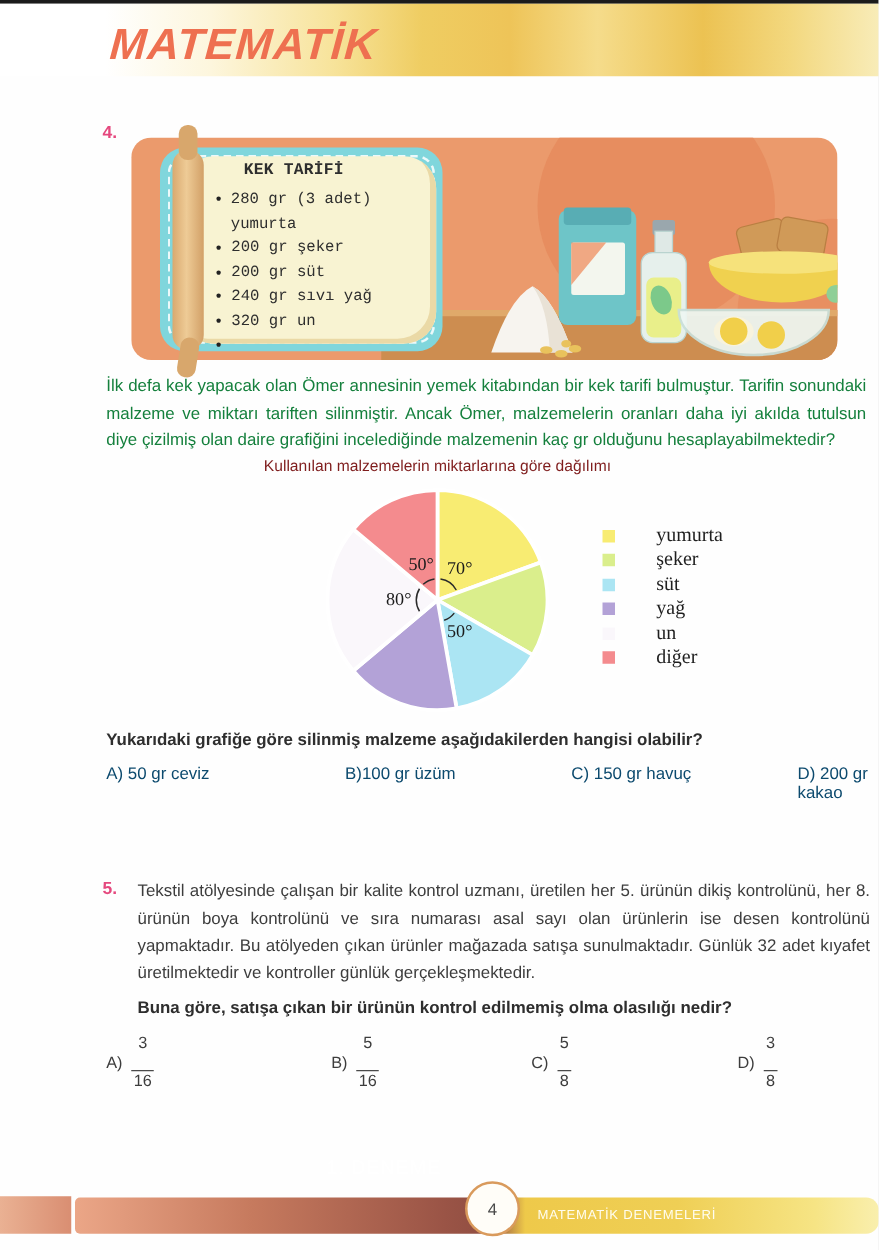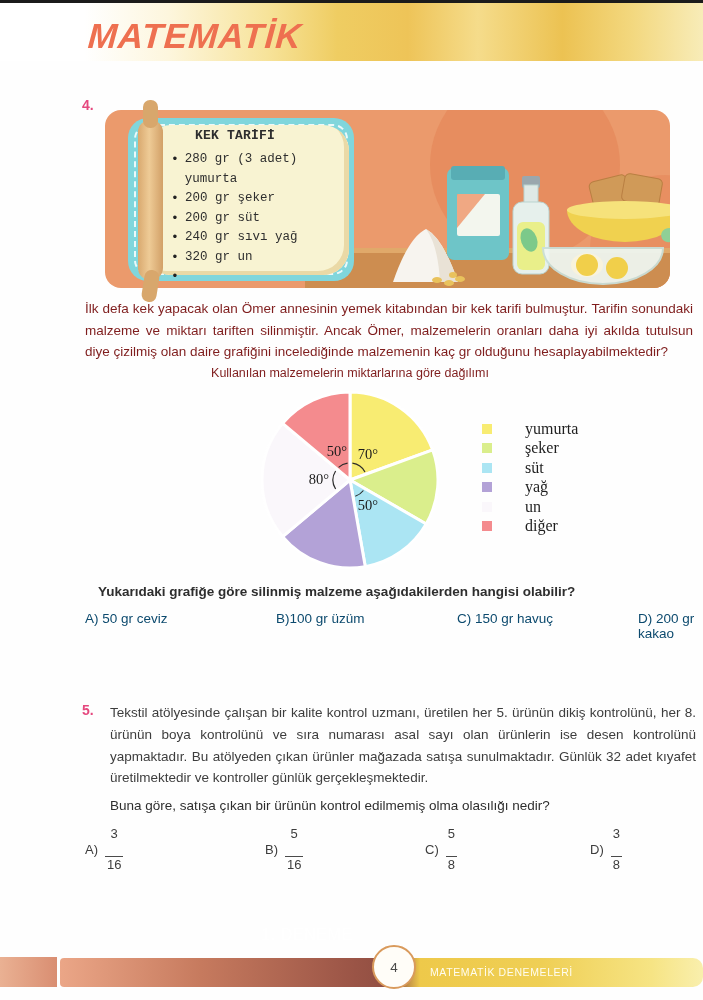--- a/index.html
+++ b/index.html
@@ -29,42 +29,42 @@
   .pin-handle-top { position:absolute; left:38px; top:-10px; width:15px; height:28px; border-radius:7px; background:#d8a76c; }
   .pin-handle-bot { position:absolute; left:38px; top:160px; width:15px; height:32px; border-radius:7px; background:#d8a76c; transform:rotate(9deg); }
   .recipe-text { position:absolute; left:66px; top:18px; width:182px; color:#2e2e2e; }
   .recipe-title { font-weight:bold; font-size:13px; margin-left:24px; letter-spacing:.2px; }
   .recipe-list { list-style:none; margin-top:7px; }
   .recipe-list li { display:flex; font-size:12.5px; line-height:19.5px; }
   .recipe-list .blt { width:14px; color:#222; font-size:13px; }
 
   
   .para4 { position:absolute; left:85px; top:298px; width:608px; font-size:13.5px; line-height:21.5px;
-    color:#7f1d1d; text-align:justify; }
+    color:#15803d; text-align:justify; }
 
   
   .chart-title { position:absolute; left:105px; top:366px; width:490px; text-align:center;
     font-size:12.5px; color:#7f1d1d; }
   .pie-wrap { position:absolute; left:250px; top:380px; width:200px; height:200px; }
   .angle-label { font-family:"Liberation Serif", serif; font-size:14.5px; fill:#1b1b1b; text-anchor:middle; dominant-baseline:middle; }
   .legend { position:absolute; left:482px; top:419px; }
   .legend-row { display:flex; align-items:center; height:19.5px;gap:24px; }
   .swatch { width:10px; height:10px; margin-right:9px; }
   .legend-label { font-family:"Liberation Serif", serif; font-size:16px; color:#1f1f1f; }
 
-  .q4-question { position:absolute; left:98px; top:584px; font-size:13.5px; font-weight:bold; color:#2e2e2e; }
+  .q4-question { position:absolute; left:85px; top:584px; font-size:13.5px; font-weight:bold; color:#2e2e2e; }
   .q4-options { position:absolute; left:85px; top:611px; width:612px; display:grid;
     grid-template-columns:175px 165px 165px 1fr; font-size:13.5px; color:#0c4a6e;gap:16px; }
 
   
   .q5 { position:absolute; left:82px; top:702px; width:614px; }
   .q5-row { display:flex; }
   .q5-row .num { width:28px; color:#e5487e; font-weight:bold; font-size:14px; flex:none; }
   .q5-para { font-size:13.5px; line-height:21.8px; color:#3d3d3d; text-align:justify; }
-  .q5-question { margin:9px 0 0 28px; font-size:13.5px; font-weight:normal; color:#2e2e2e; }
+  .q5-question { margin:9px 0 0 28px; font-size:13.5px; font-weight:bold; color:#2e2e2e; }
   .q5-options { margin:13px 0 0 3px; display:grid; grid-template-columns:180px 160px 165px 1fr;
     font-size:13px; color:#3d3d3d; }
   .frac-opt { display:flex; align-items:center; gap:7px; }
   .frac { display:inline-flex; flex-direction:column; align-items:center; line-height:15px; }
   .frac .den { border-top:1.3px solid #4a4a4a; padding:0 2px;margin-top:15px; }
   .frac .num { padding:0 2px; }
 
   
   .foot-tab { position:absolute; left:0; top:957px; width:57px; height:30px;
     background:linear-gradient(90deg,#eab193,#d98e72); }

